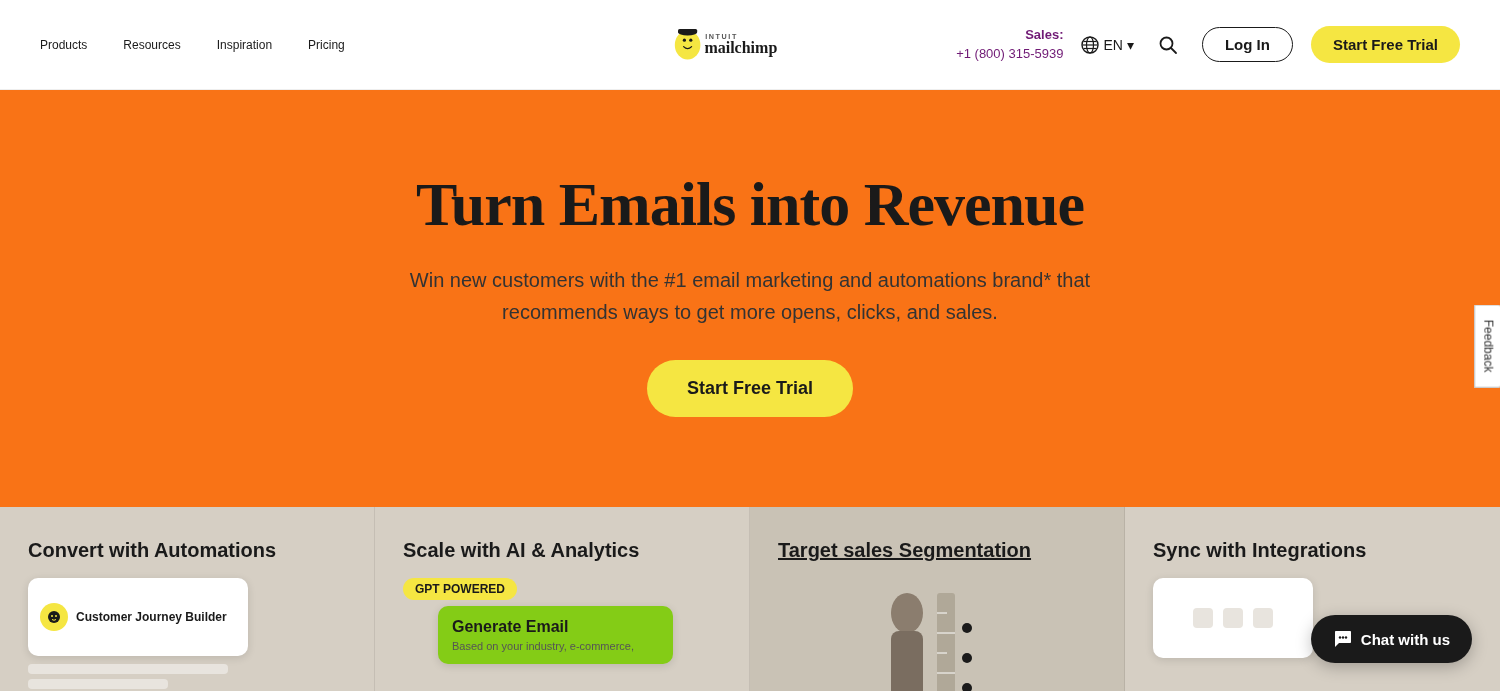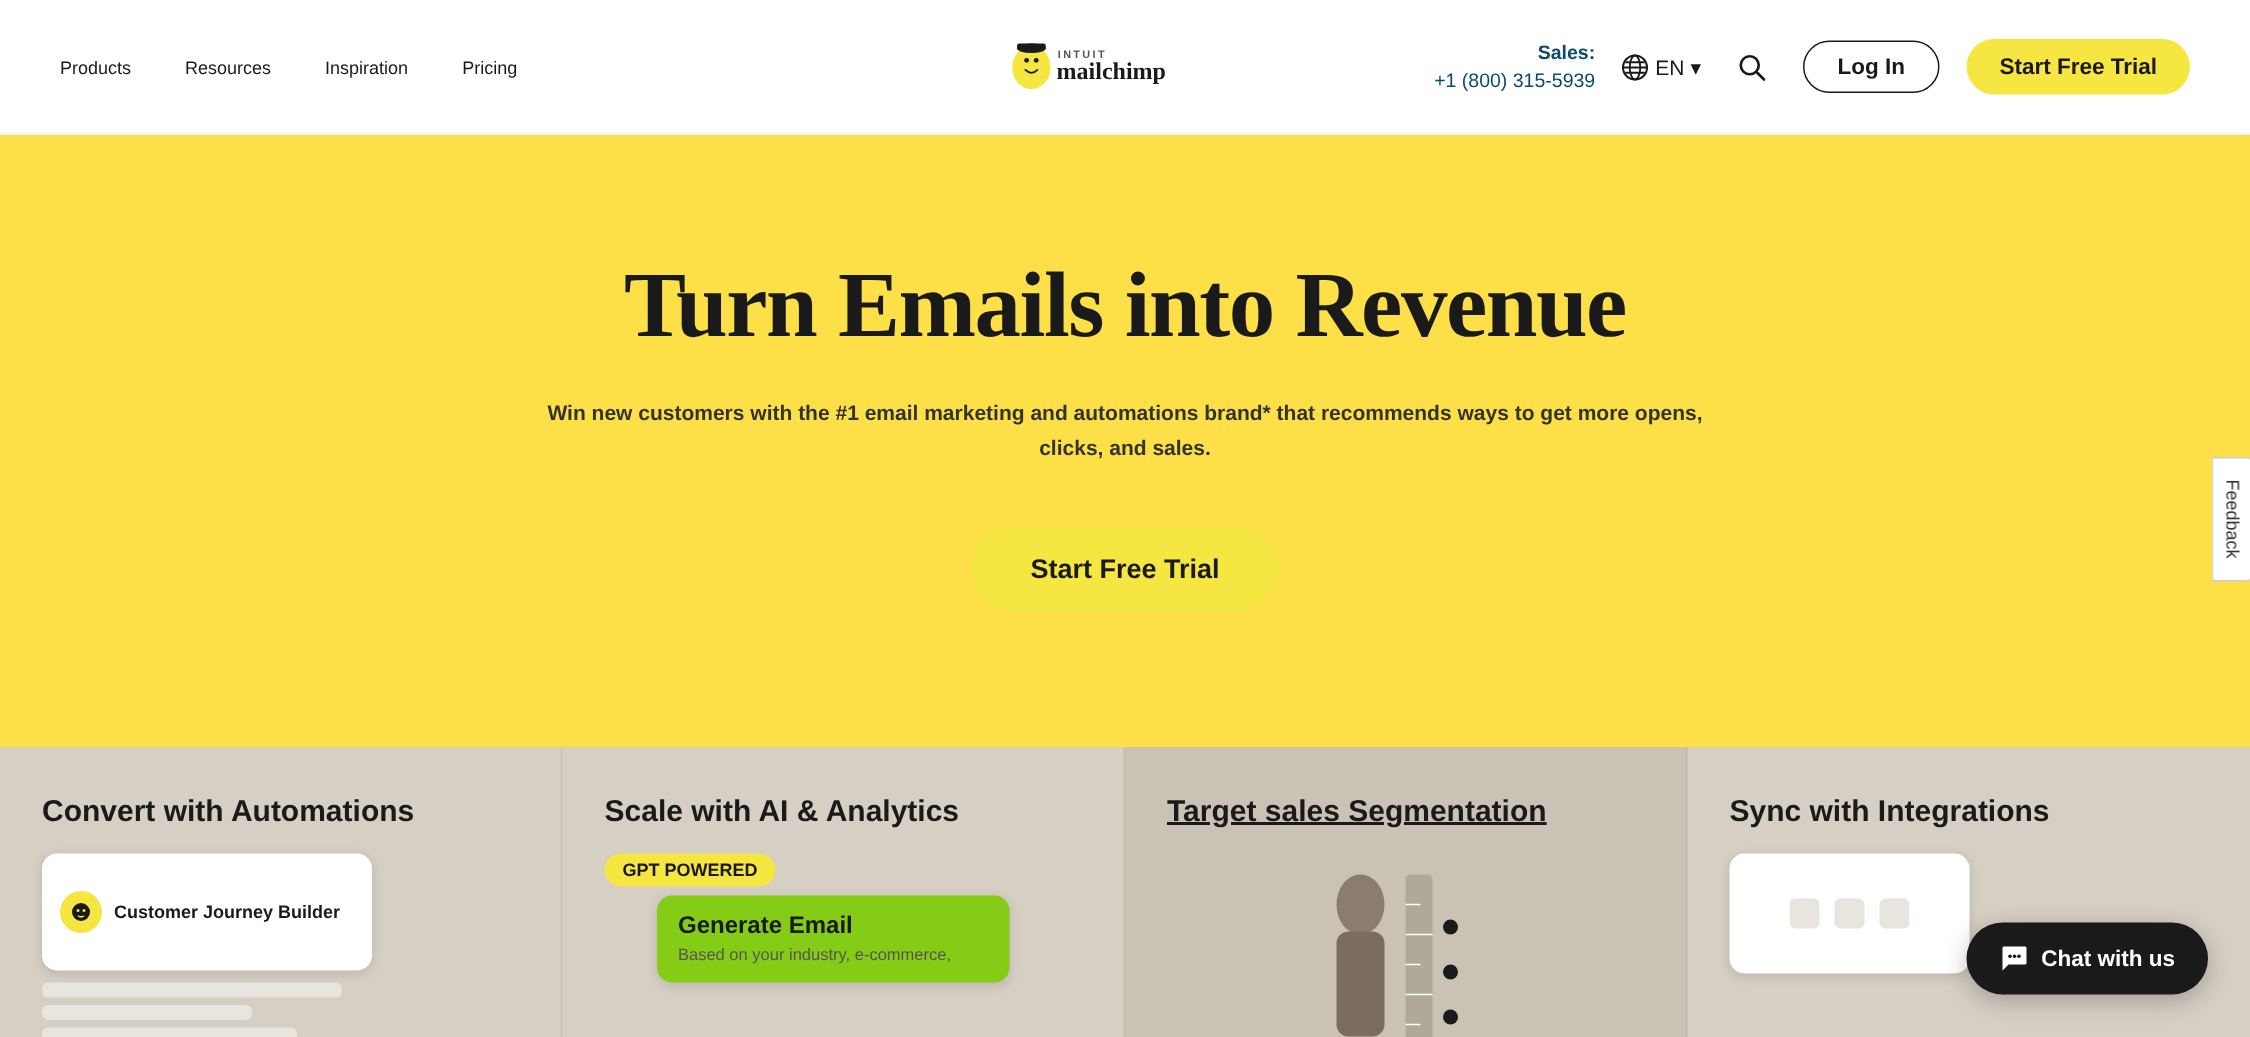--- a/index.html
+++ b/index.html
@@ -41,21 +41,21 @@
       height: 48px;
     }
     .header-right {
       display: flex;
       align-items: center;
       gap: 18px;
     }
     .sales-info {
       text-align: right;
       font-size: 13px;
-      color: #0c4a6e;
+      color: #701a75;
       line-height: 1.4;
     }
     .sales-label { font-weight: 600; }
     .lang-btn {
       display: flex;
       align-items: center;
       gap: 4px;
       font-size: 14px;
       font-weight: 400;
       cursor: pointer;
@@ -90,44 +90,43 @@
       padding: 10px 22px;
       font-size: 15px;
       font-weight: 600;
       cursor: pointer;
       color: #1a1a1a;
       white-space: nowrap;
     }
 
     
     .hero {
-      background: #fde047;
+      background: #f97316;
       display: flex;
       flex-direction: column;
       align-items: center;
       justify-content: center;
       padding: 80px 60px 90px;
       text-align: center;
     }
     .hero-title {
       font-size: 62px;
       font-weight: 700;
       color: #1a1a1a;
       font-family: Georgia, 'Times New Roman', serif;
       letter-spacing: -1px;
       line-height: 1.1;
       margin-bottom: 26px;
     }
     .hero-subtitle {
-      font-size: 14px;
+      font-size: 20px;
       color: #333;
       max-width: 780px;
       line-height: 1.6;
-      margin-bottom: 42px;
-      font-weight: bold;
+      margin-bottom: 32px;
     }
     .start-trial-btn-hero {
       background: #f5e642;
       border: none;
       border-radius: 50px;
       padding: 18px 40px;
       font-size: 18px;
       font-weight: 600;
       cursor: pointer;
       color: #1a1a1a;

